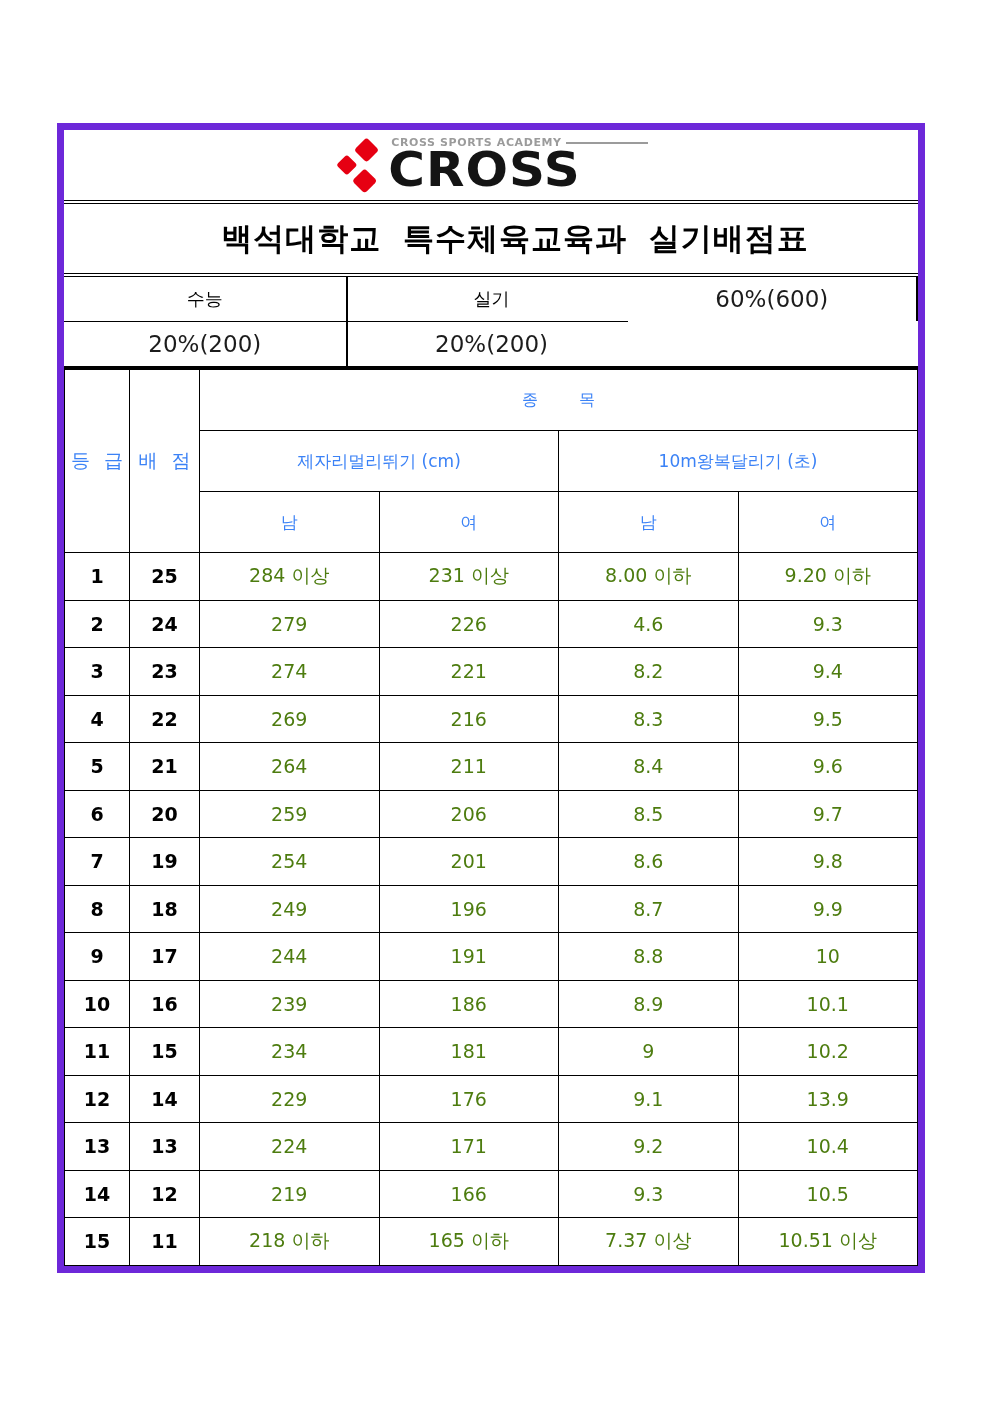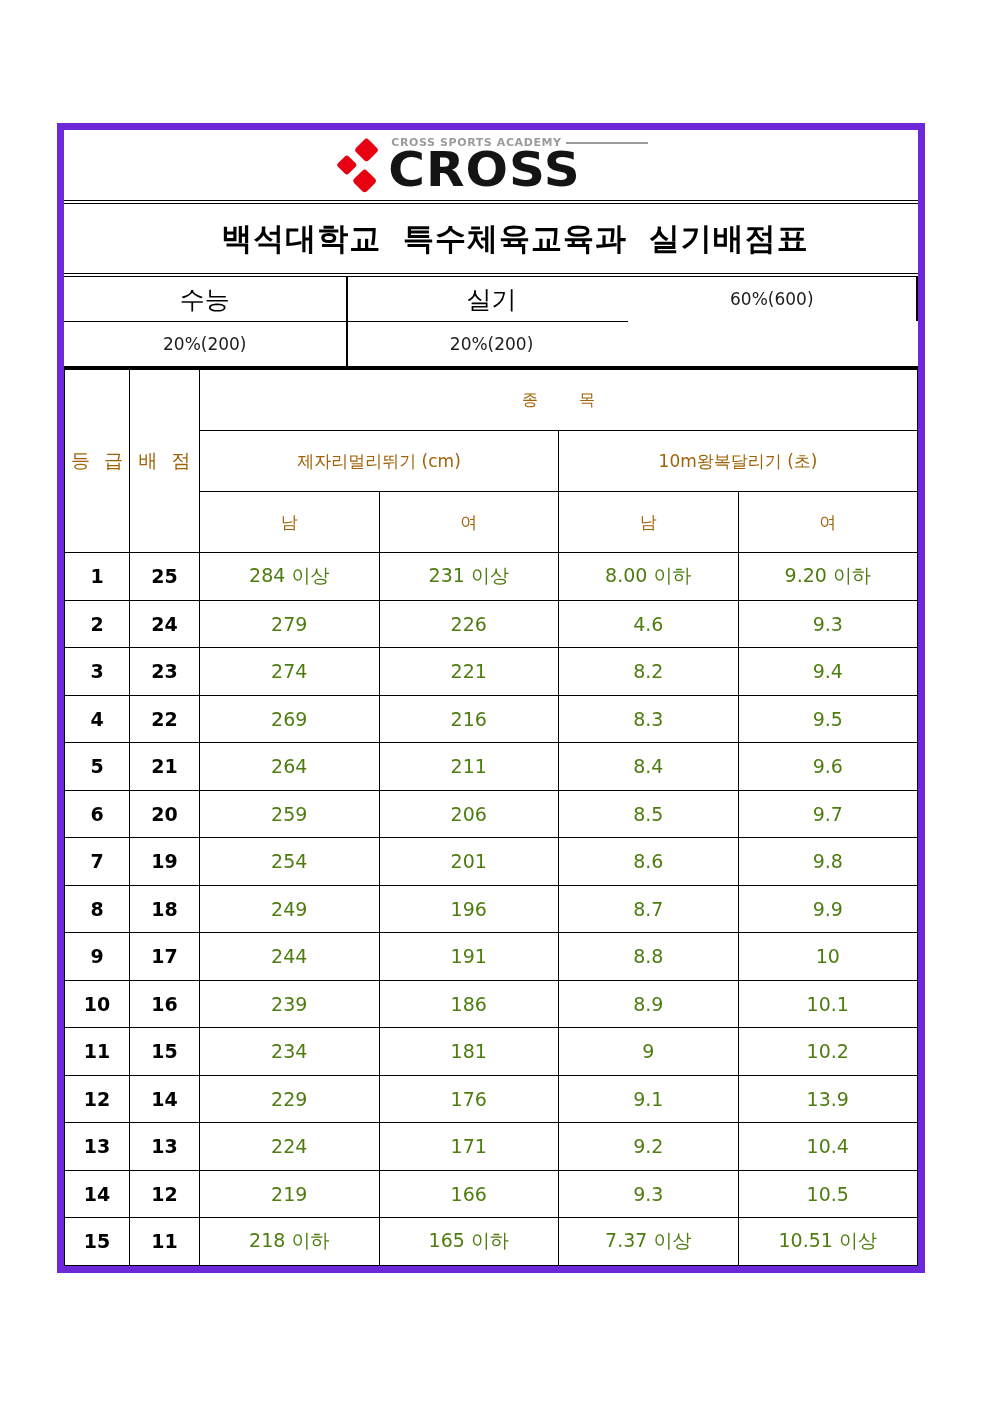--- a/index.html
+++ b/index.html
@@ -53,34 +53,34 @@
     padding-left: 48px;
   }
 
   
   .wgrid { display: grid; grid-template-columns: 33.2% 32.8% 34%; border-bottom: 3px solid #000; }
   .wgrid .cell {
     display: flex; align-items: center; justify-content: center;
     border-right: 2px solid #000;
   }
   .wgrid .cell.last { border-right: none; padding-left: 8px; }
-  .wgrid .r1 { height: 45px; border-bottom: 1px solid #000; font-size: 25px; }
-  .wgrid .r2 { height: 44px; font-size: 17px; color: #1c1c1c; text-align: center; }
+  .wgrid .r1 { height: 45px; border-bottom: 1px solid #000; font-size: 18px; }
+  .wgrid .r2 { height: 44px; font-size: 23px; color: #1c1c1c; text-align: center; }
 
   
   table.main { width: 100%; border-collapse: collapse; table-layout: fixed; }
   table.main th, table.main td {
     border: 1px solid #000;
     text-align: center; vertical-align: middle;
     font-weight: normal;
     padding: 0;
     overflow: hidden;
   }
   thead tr { height: 61px; }
-  thead th { font-size: 17px; color: #a16207; }
+  thead th { font-size: 17px; color: #3b82f6; }
   .th-grade, .th-points { font-size: 19px; word-spacing: 8px; }
   .th-events { word-spacing: 36px; font-size: 16px; }
   .th-gender { font-size: 17px; }
   tbody tr { height: 47.5px; }
   tbody td { border-top: 2px solid #000; border-bottom: 2px solid #000; }
   tbody td.c-head { font-size: 19px; font-weight: bold; color: #000; }
   tbody td.c-data { font-size: 19px; color: #4d7c0f; }
 </style>
 </head>
 <body>

